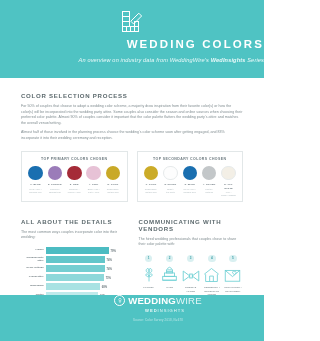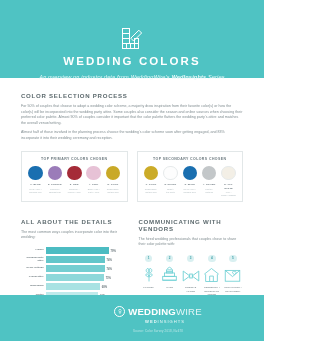--- a/index.html
+++ b/index.html
@@ -8,22 +8,22 @@
     background: #ffffff;
     font-family: "Liberation Sans", sans-serif;
     overflow: hidden;
   }
   #page { position: relative; width: 264px; height: 341px; background:#fff; }
 
   
   .hero {
     height: 78px;
     background: #4fc3c3;
-    text-align: center;
-    padding-top: 26px;
+    text-align: right;
+    padding-top: 9px;
   }
   .logo-mark {
     width: 26px; height: 26px;
     margin: 0 auto 3px auto;
     position: relative;
   }
   .logo-mark svg { display:block; }
   .hero-title {
     font-size: 11.5px;
     letter-spacing: 2.1px;
@@ -159,21 +159,20 @@
 
   .footnote { margin-top: 7px; font-size: 3.4px; line-height: 1.62; color: #7f8b8f; }
 
   
   .footer {
     position: absolute;
     left: 0; bottom: 0;
     width: 316px; height: 46px;
     background: #4fc3c3;
     text-align: center;
-    padding-top: 11px;
   }
   .f-logo { display: flex; align-items: center; justify-content: center; gap: 3px; }
   .f-ring {
     width: 11px; height: 11px; border-radius: 50%;
     border: 0.8px solid #ffffff;
     display: flex; align-items: center; justify-content: center;
   }
   .f-word { font-size: 9.6px; color: #fff; letter-spacing: .2px; }
   .f-word .b { font-weight: bold; }
   .f-word .l { font-weight: normal; color: #e2f6f6; }

